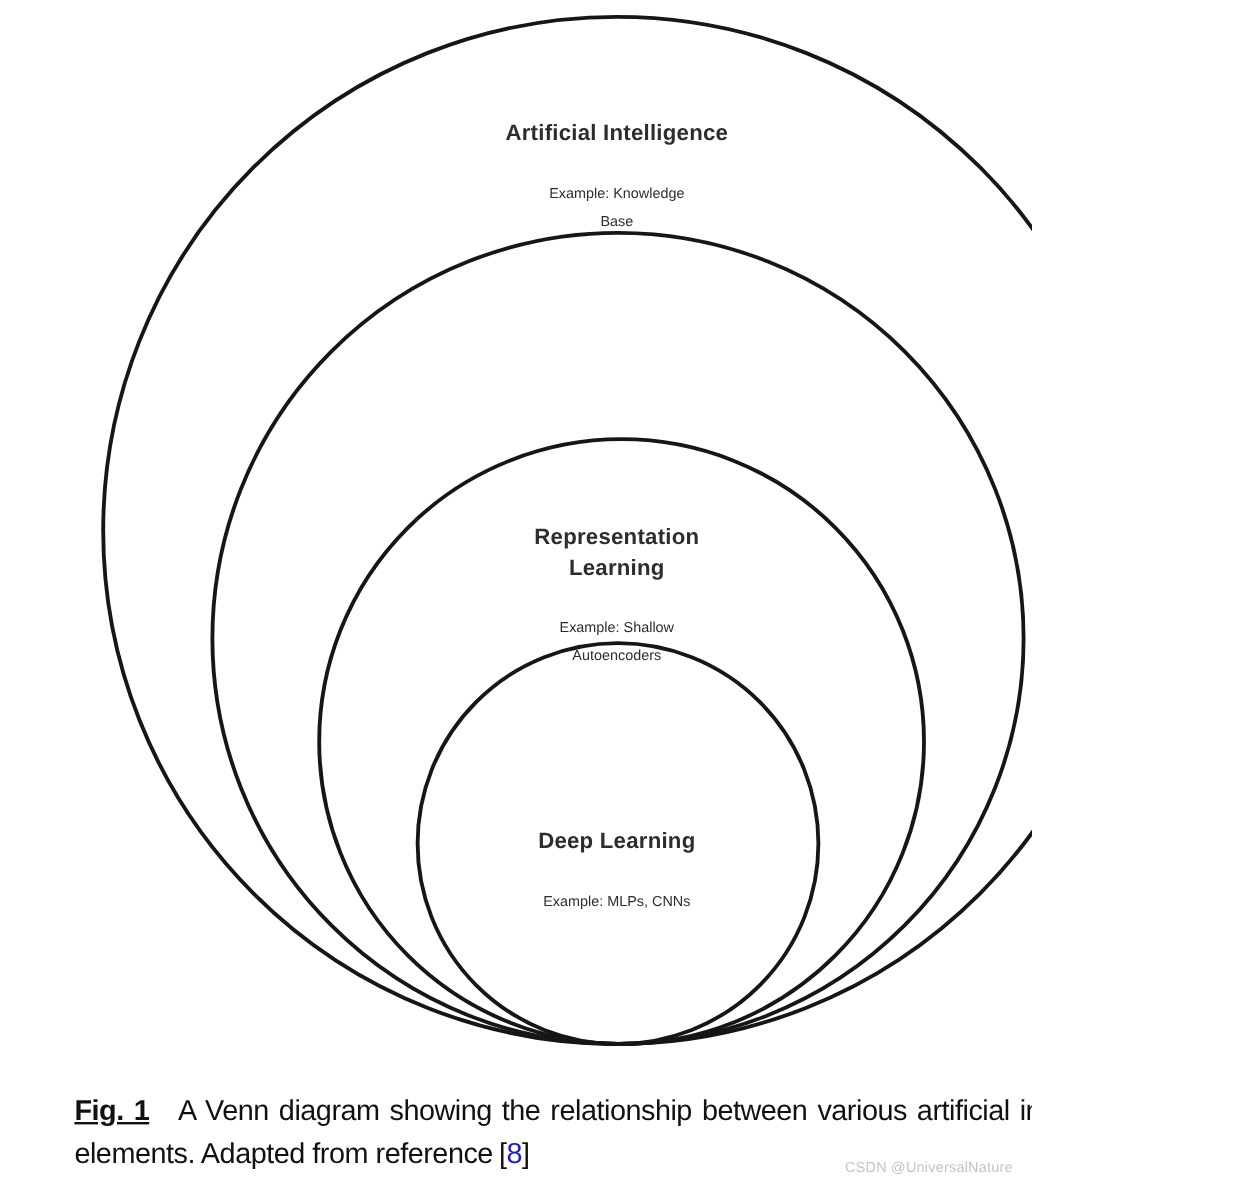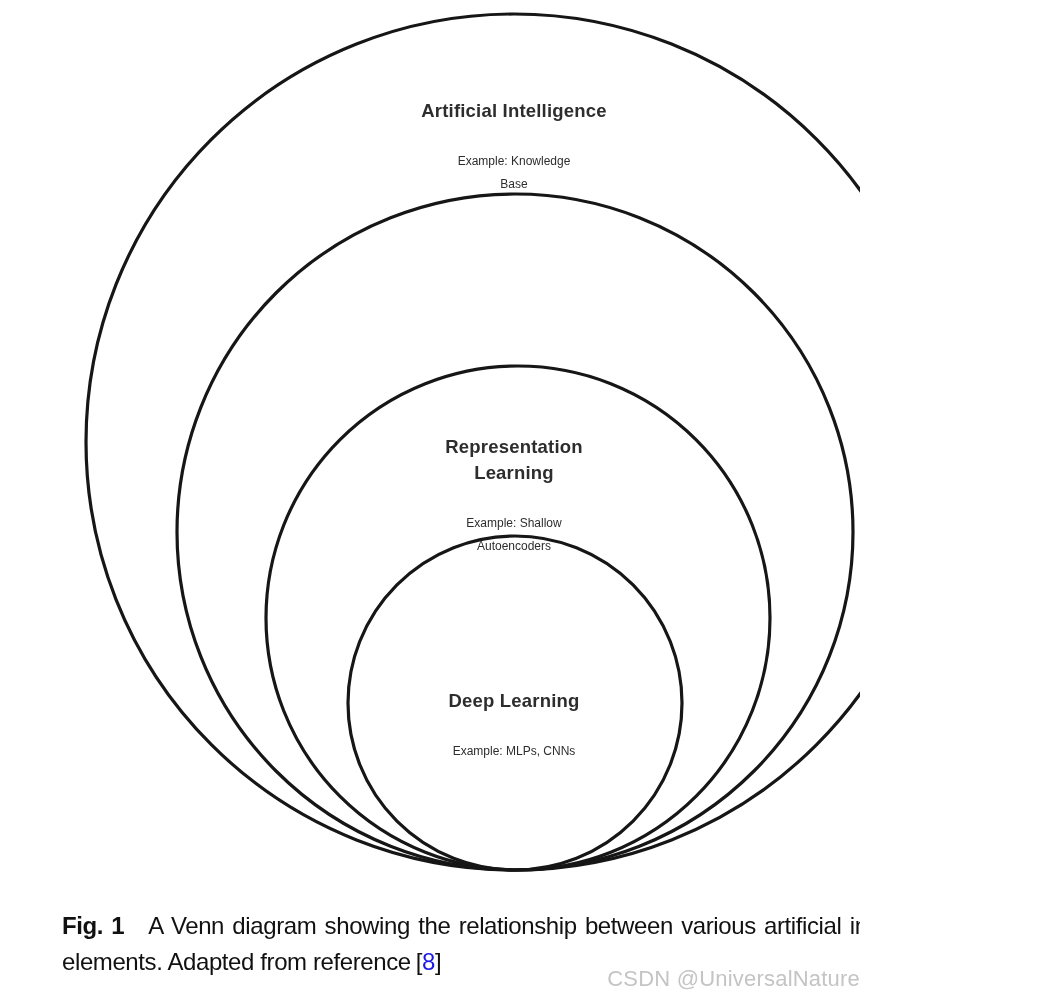--- a/index.html
+++ b/index.html
@@ -51,33 +51,33 @@
     left: 62px;
     top: 908px;
     width: 903px;
     margin: 0;
     font-size: 24px;
     line-height: 36px;
     letter-spacing: -0.4px;
     color: #111111;
     text-align: justify;
   }
-  .caption b { font-weight: 700; margin-right: 24px; }
+  .caption b { font-weight: 700; margin-right: 24px; text-decoration: underline; }
   .caption .ref-open { margin-left: 5px; }
   .caption a.ref {
     color: var(--ref-blue, #1a1ae6);
     text-decoration: none;
     cursor: pointer;
   }
 
   .watermark {
     position: absolute;
-    right: 0;
+    right: 16px;
     top: 966px;
-    font-size: 22px;
+    font-size: 12px;
     letter-spacing: 0.2px;
     color: var(--watermark-gray, #c4c4c4);
   }
 </style>
 </head>
 <body>
 
 <div class="page">
 
   <svg class="venn-svg" width="1042" height="890" viewBox="0 0 1042 890">

